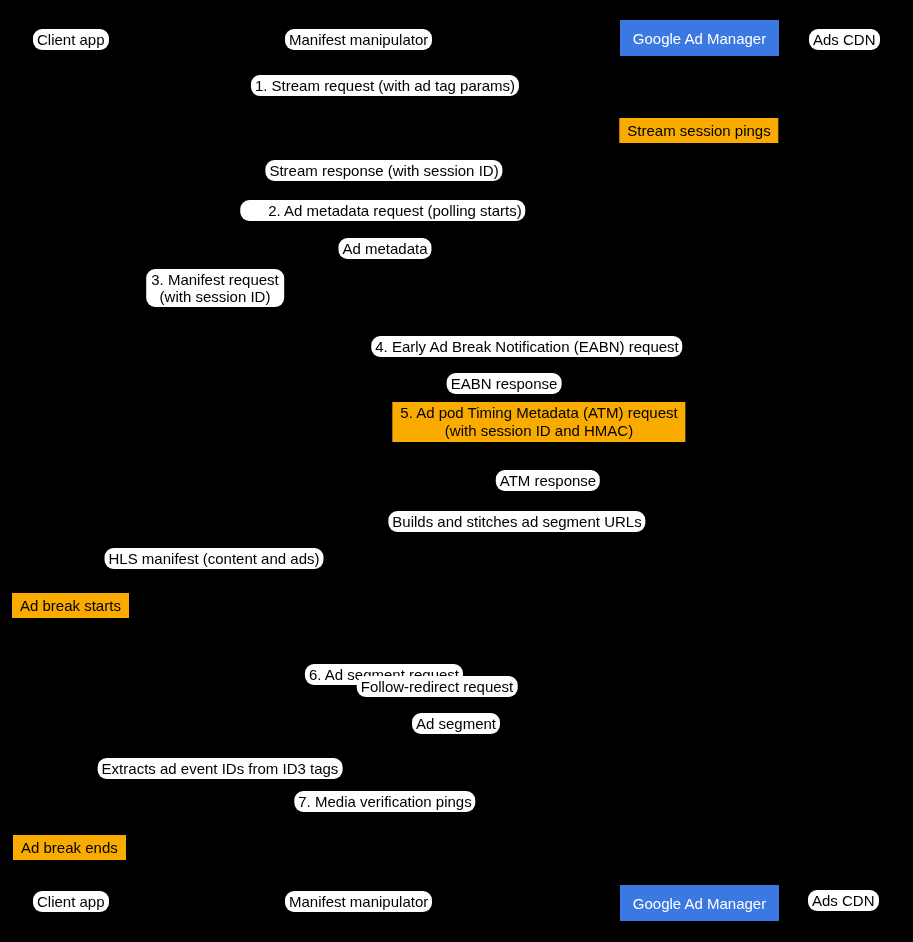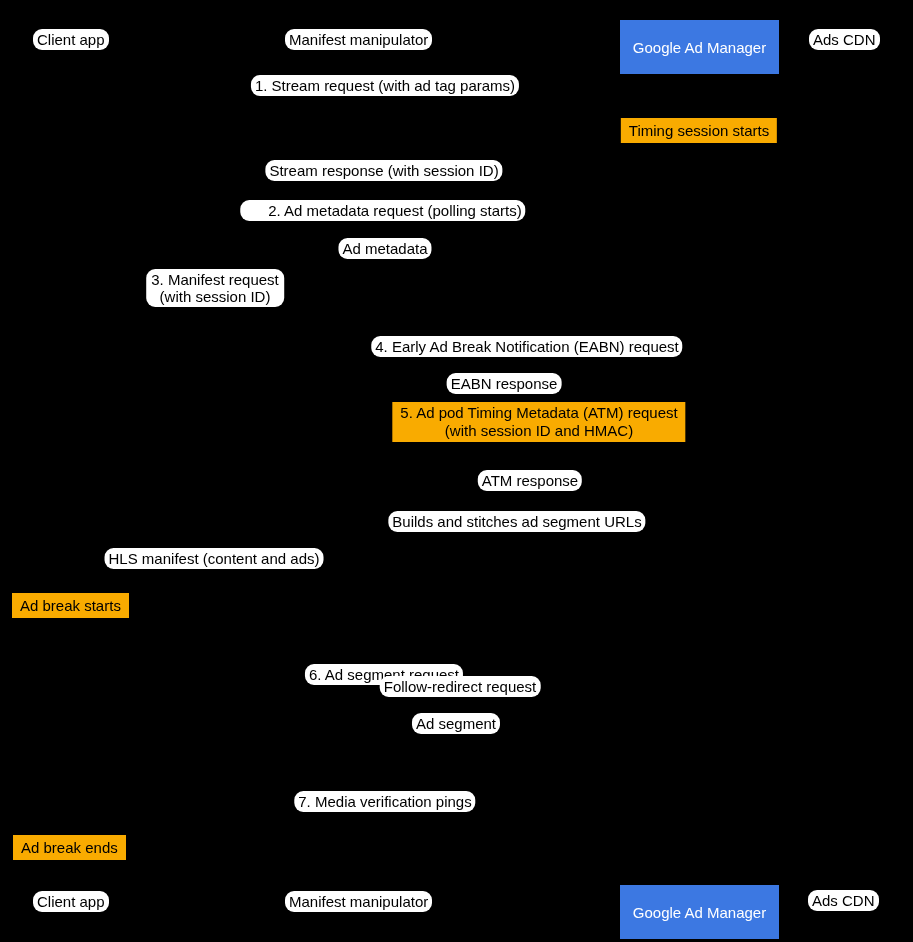--- a/index.html
+++ b/index.html
@@ -47,73 +47,74 @@
   }
   .note.two-line {
     white-space: pre-line;
     line-height: 18px;
     padding: 2px 8px;
   }
   
   .actor-gam {
     position: absolute;
     width: 159px;
-    height: 54px;
+    height: 36px;
     background: #3c78e2;
     color: #ffffff;
     display: flex;
     align-items: center;
     justify-content: center;
     white-space: nowrap;
   }
 </style>
 </head>
 <body>
 
 <div class="stage">
 
   <div class="lbl" style="left:33px; top:29px;">Client app</div>
   <div class="lbl" style="left:285px; top:29px;">Manifest manipulator</div>
   <div class="actor-gam" style="left:620px; top:20px;">Google Ad Manager</div>
   <div class="lbl" style="left:809px; top:29px;">Ads CDN</div>
 
   <div class="lbl cx" style="left:385px; top:75px;">1. Stream request (with ad tag params)</div>
 
-  <div class="note cx" style="left:699px; top:118px;">Timing session starts</div>
+  <div class="note cx" style="left:699px; top:118px;">Stream session pings</div>
 
   <div class="lbl cx" style="left:384px; top:160px;">Stream response (with session ID)</div>
 
   <div class="lbl cx" style="left:383px; top:200px;padding-left:28px;">2. Ad metadata request (polling starts)</div>
 
   <div class="lbl cx" style="left:385px; top:238px;">Ad metadata</div>
 
   <div class="lbl cx two-line" style="left:215px; top:269px;">3. Manifest request
 (with session ID)</div>
 
   <div class="lbl cx" style="left:527px; top:336px;">4. Early Ad Break Notification (EABN) request</div>
 
   <div class="lbl cx" style="left:504px; top:373px;">EABN response</div>
 
   <div class="note cx two-line" style="left:539px; top:402px; text-align:center;">5. Ad pod Timing Metadata (ATM) request
 (with session ID and HMAC)</div>
 
-  <div class="lbl cx" style="left:530px; top:470px;">ATM response</div>
+  <div class="lbl cx" style="left:548px; top:470px;">ATM response</div>
 
   <div class="lbl cx" style="left:517px; top:511px;">Builds and stitches ad segment URLs</div>
 
   <div class="lbl cx" style="left:214px; top:548px;">HLS manifest (content and ads)</div>
 
   <div class="note" style="left:12px; top:593px;">Ad break starts</div>
 
   <div class="lbl cx" style="left:384px; top:664px;">6. Ad segment request</div>
 
-  <div class="lbl cx" style="left:460px; top:676px;">Follow-redirect request</div>
+  <div class="lbl cx" style="left:437px; top:676px;">Follow-redirect request</div>
 
   <div class="lbl cx" style="left:456px; top:713px;text-align:center;">Ad segment</div>
 
+  <div class="lbl cx" style="left:220px; top:758px;">Extracts ad event IDs from ID3 tags</div>
 
   <div class="lbl cx" style="left:385px; top:791px;">7. Media verification pings</div>
 
   <div class="note" style="left:13px; top:835px;">Ad break ends</div>
 
   <div class="lbl" style="left:33px; top:891px;">Client app</div>
   <div class="lbl" style="left:285px; top:891px;">Manifest manipulator</div>
   <div class="actor-gam" style="left:620px; top:885px;">Google Ad Manager</div>
   <div class="lbl" style="left:808px; top:890px;">Ads CDN</div>
 

